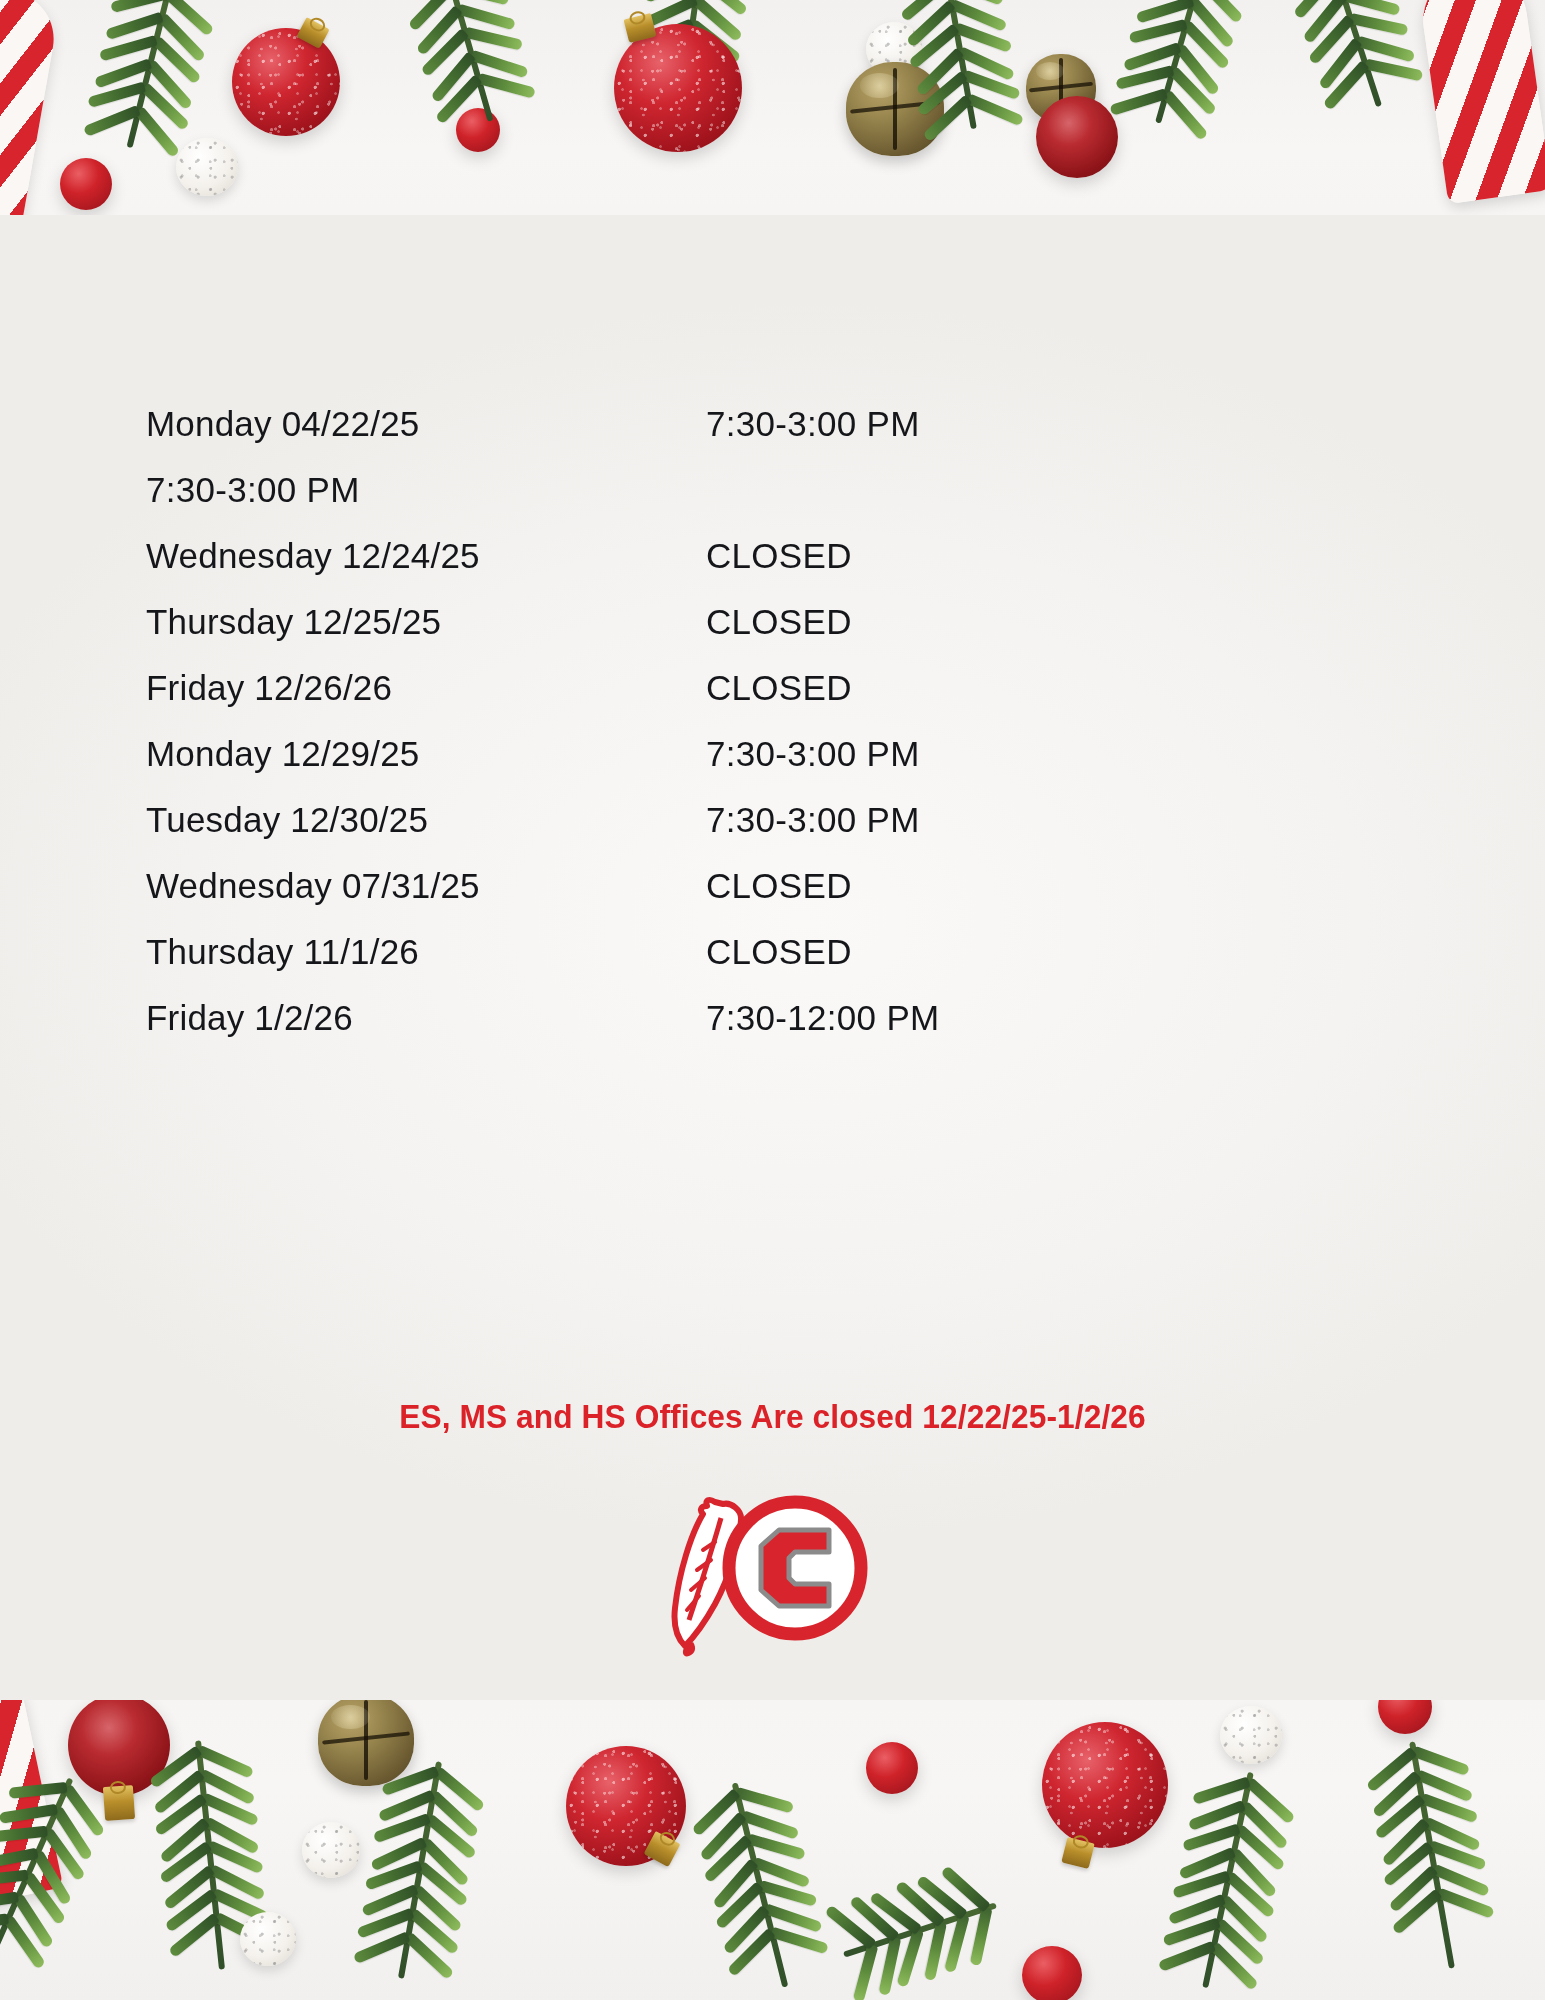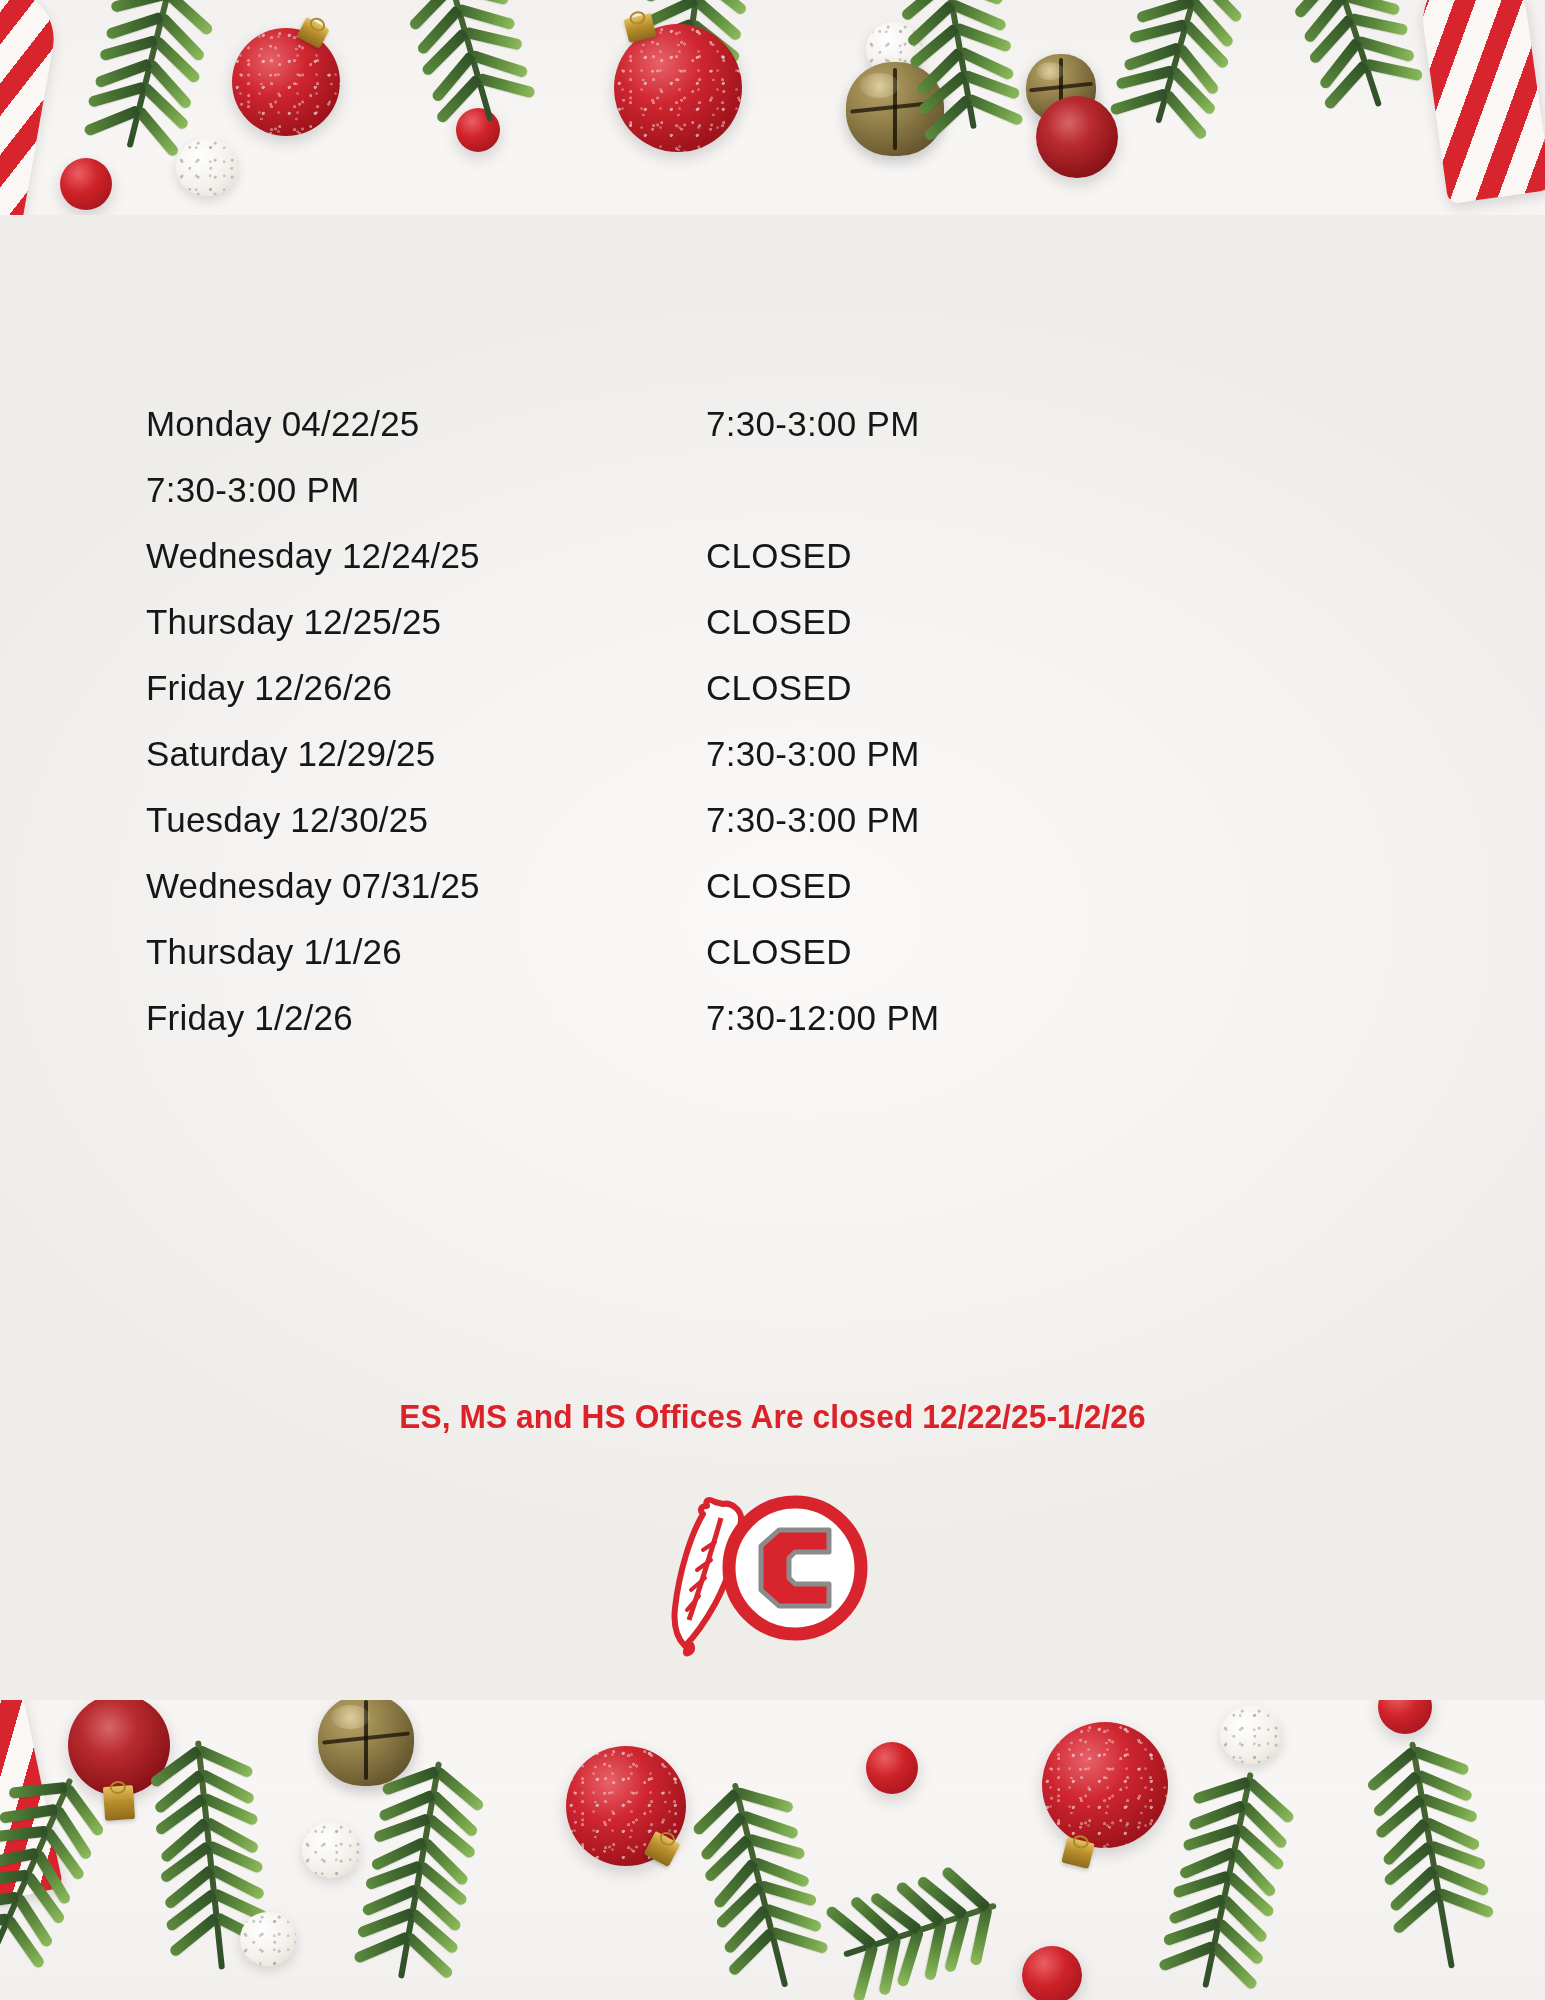--- a/index.html
+++ b/index.html
@@ -424,36 +424,36 @@
       <div class="day">Thursday 12/25/25</div>
       <div class="hours">CLOSED</div>
     </div>
 
     <div class="row">
       <div class="day">Friday 12/26/26</div>
       <div class="hours">CLOSED</div>
     </div>
 
     <div class="row">
-      <div class="day">Saturday 12/29/25</div>
+      <div class="day">Monday 12/29/25</div>
       <div class="hours">7:30-3:00 PM</div>
     </div>
 
     <div class="row">
       <div class="day">Tuesday 12/30/25</div>
       <div class="hours">7:30-3:00 PM</div>
     </div>
 
     <div class="row">
       <div class="day">Wednesday 07/31/25</div>
       <div class="hours">CLOSED</div>
     </div>
 
     <div class="row">
-      <div class="day">Thursday 1/1/26</div>
+      <div class="day">Thursday 11/1/26</div>
       <div class="hours">CLOSED</div>
     </div>
 
     <div class="row">
       <div class="day">Friday 1/2/26</div>
       <div class="hours">7:30-12:00 PM</div>
     </div>
 
   </div>
 

